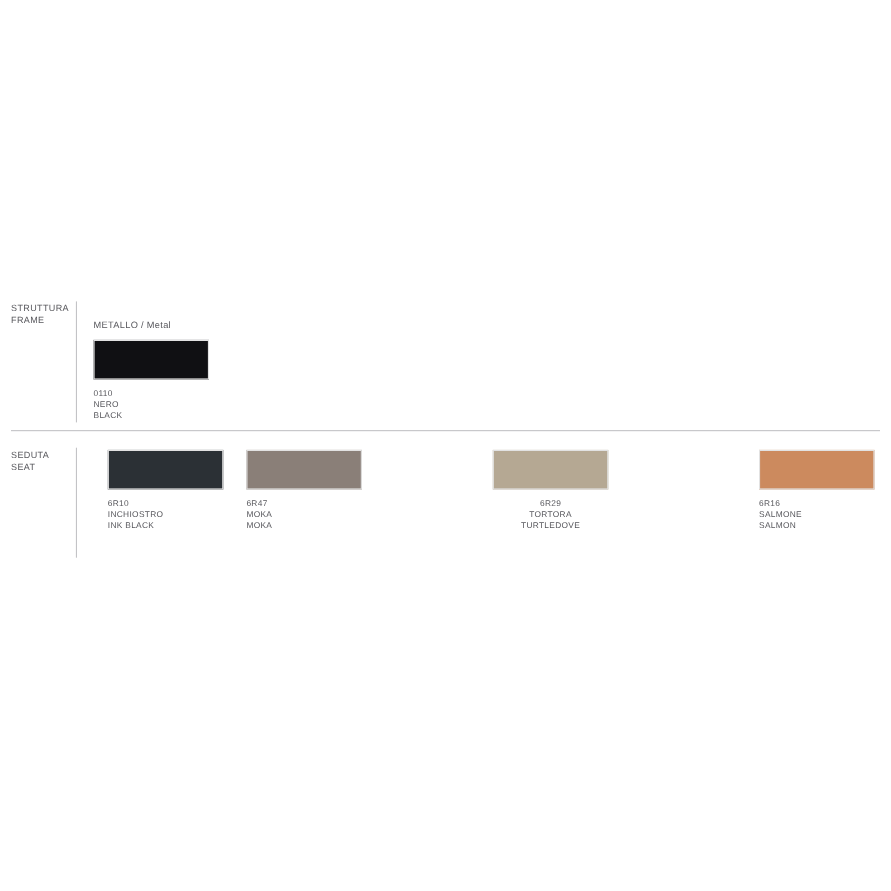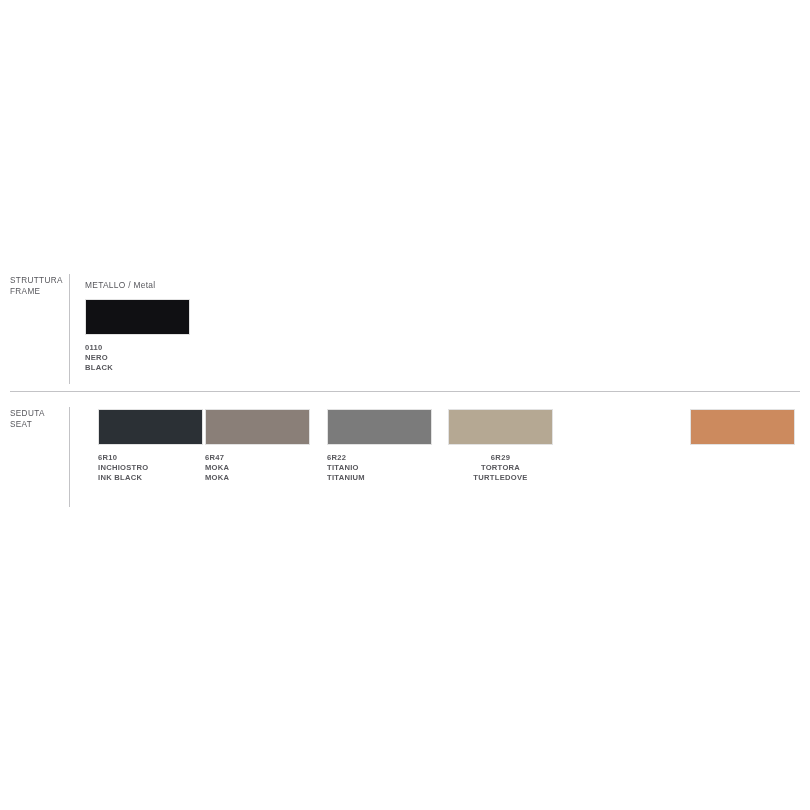--- a/index.html
+++ b/index.html
@@ -64,33 +64,32 @@
     top: 0;
     right: 0;
   }
 
   .material-title {
     font-size: 8.4px;
     line-height: 11px;
     letter-spacing: 0.3px;
     color: #57575c;
     white-space: nowrap;
-    margin: 4px 0 8px 0;
+    margin: 14px 0 8px 0;
   }
 
   
   .swatch-row {
     position: relative;
     height: 78px;
   }
   .swatch-item {
     position: absolute;
     top: 0;
     width: 105px;
-    font-weight: bold;
   }
   .swatch-chip {
     width: 105px;
     height: 36px;
     border: 1px solid #e2e2e2;
     box-sizing: border-box;
   }
   .swatch-caption {
     margin-top: 8px;
     font-size: 7.6px;
@@ -157,44 +156,41 @@
       <div class="swatch-row" id="swatch-row-seat">
 
       <div class="swatch-item" style="left: 13px;">
             <div class="swatch-chip" style="background-color: rgb(43, 48, 53);"></div>
             <div class="swatch-caption">
               <span>6R10</span>
               <span>INCHIOSTRO</span>
               <span>INK BLACK</span>
             </div>
           </div>
-          <div class="swatch-item" style="left: 120px;">
+          <div class="swatch-item" style="left: 139px;">
             <div class="swatch-chip" style="background-color: rgb(138, 127, 120);"></div>
             <div class="swatch-caption">
               <span>6R47</span>
               <span>MOKA</span>
               <span>MOKA</span>
-            </div>
-          </div>
-          <div class="swatch-item" style="left: 242px;">
-            <div class="swatch-chip" style="background-color: rgb(123, 123, 123);"></div>
-            <div class="swatch-caption">
-              <span>6R22</span>
-              <span>TITANIO</span>
-              <span>TITANIUM</span>
             </div>
           </div>
           <div class="swatch-item" style="left: 363px; text-align: center;">
             <div class="swatch-chip" style="background-color: rgb(181, 168, 147);"></div>
             <div class="swatch-caption">
               <span>6R29</span>
               <span>TORTORA</span>
               <span>TURTLEDOVE</span>
             </div>
           </div>
           <div class="swatch-item" style="left: 605px;">
             <div class="swatch-chip" style="background-color: rgb(204, 138, 94);"></div>
+            <div class="swatch-caption">
+              <span>6R16</span>
+              <span>SALMONE</span>
+              <span>SALMON</span>
+            </div>
           </div>
         </div>
     </div>
   </div>
 
 </div>
 
 </body></html>

